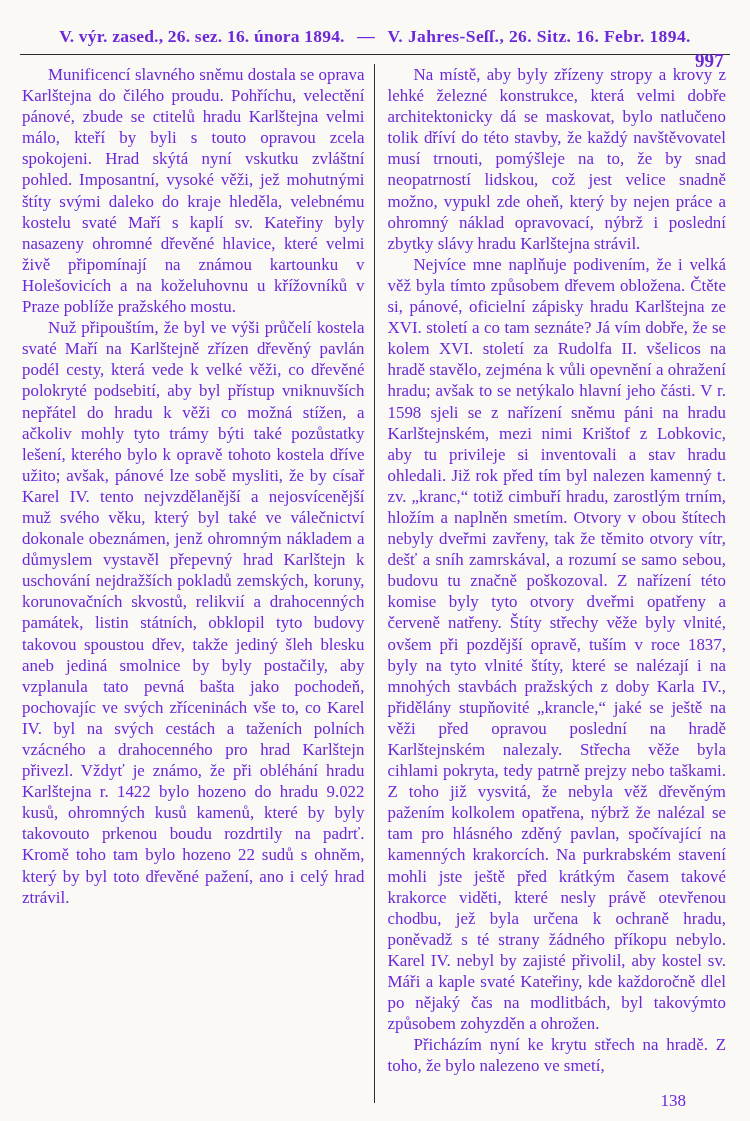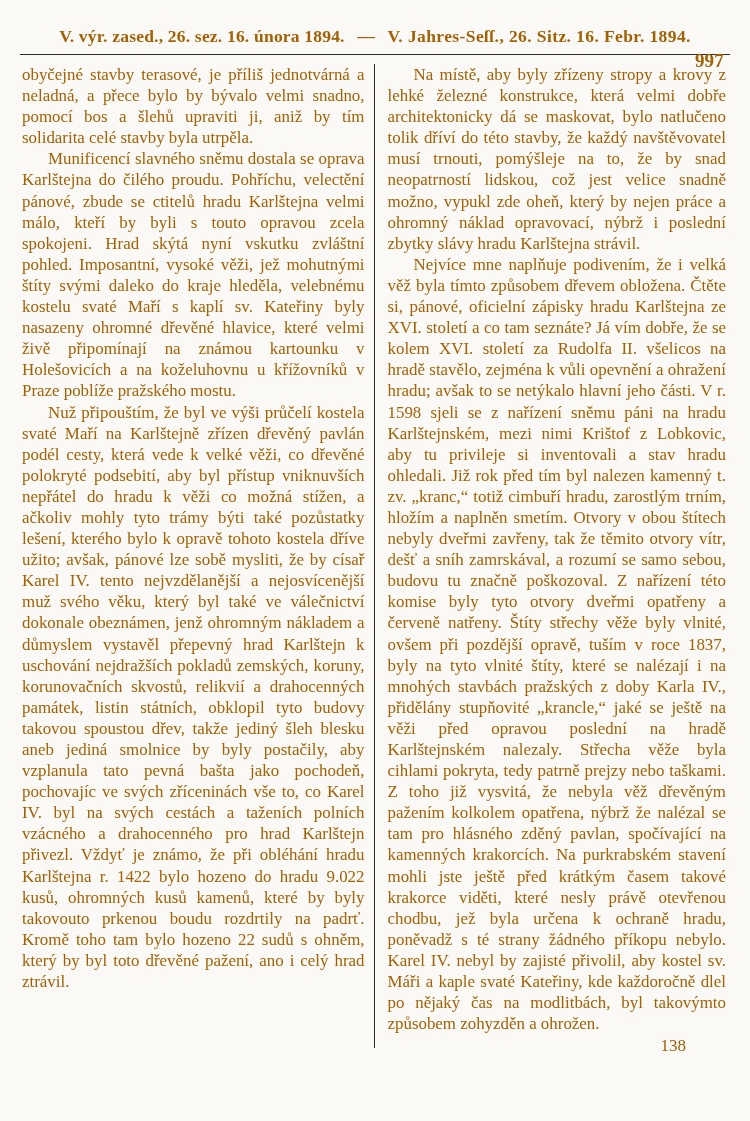--- a/index.html
+++ b/index.html
@@ -6,21 +6,21 @@
   html, body { margin: 0; padding: 0; }
   body {
     width: 750px; height: 1121px;
     background: #f3f2ee;
     font-family: "Liberation Serif", "DejaVu Serif", serif;
   }
   .page {
     position: relative;
     width: 750px; height: 1121px;
     background: #faf9f5;
-    color: #a16207;
+    color: #6d28d9;
     overflow: hidden;
   }
   .header-row {
     position: relative;
     padding-top: 26px;
     text-align: center;
     font-weight: bold;
     font-size: 17.5px;
     letter-spacing: 0.2px;
     white-space: nowrap;
@@ -56,49 +56,49 @@
     width: 0;
     border-left: 1.3px solid #2e2e2e;
     margin-bottom: 8px;
   }
   .col p { margin: 0; text-indent: 26px; }
   .col p.continuation { text-indent: 0; }
   .signature {
     text-align: right;
     padding-right: 40px;
     font-size: 17px;
-    margin-top: 1px;
+    margin-top: 13px;
     font-weight: normal;
   }
 </style>
 </head>
 <body>
 
 <div class="page">
 
   <div class="header-row">
     <span class="seg">V. výr. zased., 26. sez. 16. února 1894.</span>
     <span class="seg">—</span>
     <span class="seg german">V. Jahres-Seſſ., 26. Sitz. 16. Febr. 1894.</span>
     <span class="pageno">997</span>
   </div>
 
   <hr class="header-rule">
 
   <div class="columns">
 
     <div class="col col-left">
-      <p class="continuation">obyčejné stavby terasové, je příliš jednotvárná a neladná, a přece bylo by bývalo velmi snadno, pomocí bos a šlehů upraviti ji, aniž by tím solidarita celé stavby byla utrpěla.</p>
       <p>Munificencí slavného sněmu dostala se oprava Karlštejna do čilého proudu. Pohříchu, velectění pánové, zbude se ctitelů hradu Karlštejna velmi málo, kteří by byli s touto opravou zcela spokojeni. Hrad skýtá nyní vskutku zvláštní pohled. Imposantní, vysoké věži, jež mohutnými štíty svými daleko do kraje hleděla, velebnému kostelu svaté Maří s kaplí sv. Kateřiny byly nasazeny ohromné dřevěné hlavice, které velmi živě připomínají na známou kartounku v Holešovicích a na koželuhovnu u křížovníků v Praze poblíže pražského mostu.</p>
       <p>Nuž připouštím, že byl ve výši průčelí kostela svaté Maří na Karlštejně zřízen dřevěný pavlán podél cesty, která vede k velké věži, co dřevěné polokryté podsebití, aby byl přístup vniknuvších nepřátel do hradu k věži co možná stížen, a ačkoliv mohly tyto trámy býti také pozůstatky lešení, kterého bylo k opravě tohoto kostela dříve užito; avšak, pánové lze sobě mysliti, že by císař Karel IV. tento nejvzdělanější a nejosvícenější muž svého věku, který byl také ve válečnictví dokonale obeznámen, jenž ohromným nákladem a důmyslem vystavěl přepevný hrad Karlštejn k uschování nejdražších pokladů zemských, koruny, korunovačních skvostů, relikvií a drahocenných památek, listin státních, obklopil tyto budovy takovou spoustou dřev, takže jediný šleh blesku aneb jediná smolnice by byly postačily, aby vzplanula tato pevná bašta jako pochodeň, pochovajíc ve svých zříceninách vše to, co Karel IV. byl na svých cestách a taženích polních vzácného a drahocenného pro hrad Karlštejn přivezl. Vždyť je známo, že při obléhání hradu Karlštejna r. 1422 bylo hozeno do hradu 9.022 kusů, ohromných kusů kamenů, které by byly takovouto prkenou boudu rozdrtily na padrť. Kromě toho tam bylo hozeno 22 sudů s ohněm, který by byl toto dřevěné pažení, ano i celý hrad ztrávil.</p>
     </div>
 
     <div class="divider"></div>
 
     <div class="col col-right">
       <p>Na místě, aby byly zřízeny stropy a krovy z lehké železné konstrukce, která velmi dobře architektonicky dá se maskovat, bylo natlučeno tolik dříví do této stavby, že každý navštěvovatel musí trnouti, pomýšleje na to, že by snad neopatrností lidskou, což jest velice snadně možno, vypukl zde oheň, který by nejen práce a ohromný náklad opravovací, nýbrž i poslední zbytky slávy hradu Karlštejna strávil.</p>
       <p>Nejvíce mne naplňuje podivením, že i velká věž byla tímto způsobem dřevem obložena. Čtěte si, pánové, oficielní zápisky hradu Karlštejna ze XVI. století a co tam seznáte? Já vím dobře, že se kolem XVI. století za Rudolfa II. všelicos na hradě stavělo, zejména k vůli opevnění a ohražení hradu; avšak to se netýkalo hlavní jeho části. V r. 1598 sjeli se z nařízení sněmu páni na hradu Karlštejnském, mezi nimi Krištof z Lobkovic, aby tu privileje si inventovali a stav hradu ohledali. Již rok před tím byl nalezen kamenný t. zv. „kranc,“ totiž cimbuří hradu, zarostlým trním, hložím a naplněn smetím. Otvory v obou štítech nebyly dveřmi zavřeny, tak že těmito otvory vítr, dešť a sníh zamrskával, a rozumí se samo sebou, budovu tu značně poškozoval. Z nařízení této komise byly tyto otvory dveřmi opatřeny a červeně natřeny. Štíty střechy věže byly vlnité, ovšem při pozdější opravě, tuším v roce 1837, byly na tyto vlnité štíty, které se nalézají i na mnohých stavbách pražských z doby Karla IV., přidělány stupňovité „krancle,“ jaké se ještě na věži před opravou poslední na hradě Karlštejnském nalezaly. Střecha věže byla cihlami pokryta, tedy patrně prejzy nebo taškami. Z toho již vysvitá, že nebyla věž dřevěným pažením kolkolem opatřena, nýbrž že nalézal se tam pro hlásného zděný pavlan, spočívající na kamenných krakorcích. Na purkrabském stavení mohli jste ještě před krátkým časem takové krakorce viděti, které nesly právě otevřenou chodbu, jež byla určena k ochraně hradu, poněvadž s té strany žádného příkopu nebylo. Karel IV. nebyl by zajisté přivolil, aby kostel sv. Máři a kaple svaté Kateřiny, kde každoročně dlel po nějaký čas na modlitbách, byl takovýmto způsobem zohyzděn a ohrožen.</p>
+      <p>Přicházím nyní ke krytu střech na hradě. Z toho, že bylo nalezeno ve smetí,</p>
       <div class="signature">138</div>
     </div>
 
   </div>
 
 </div>
 
 </body></html>

